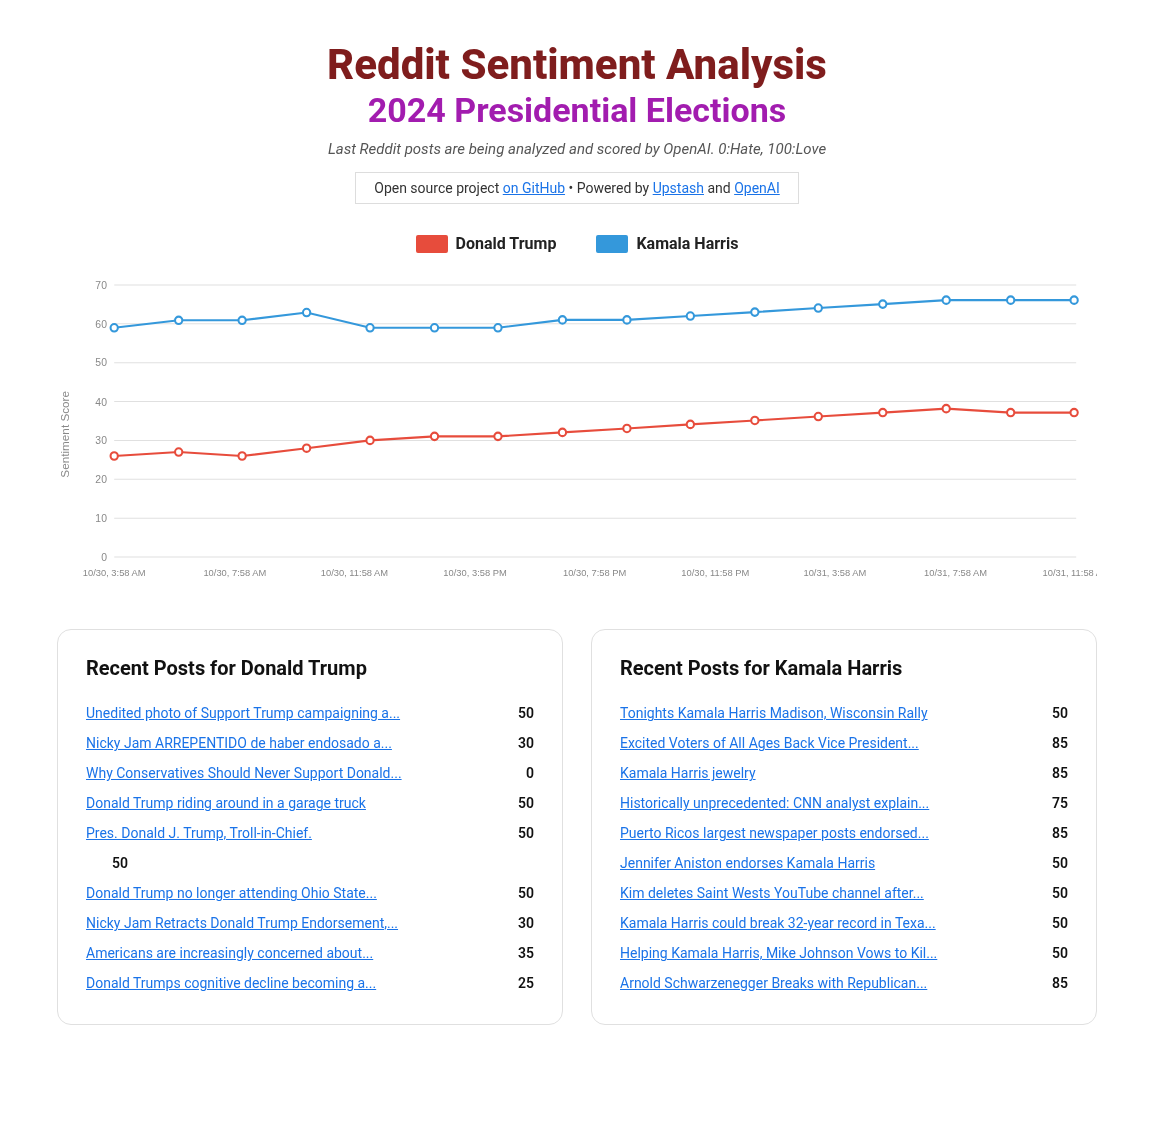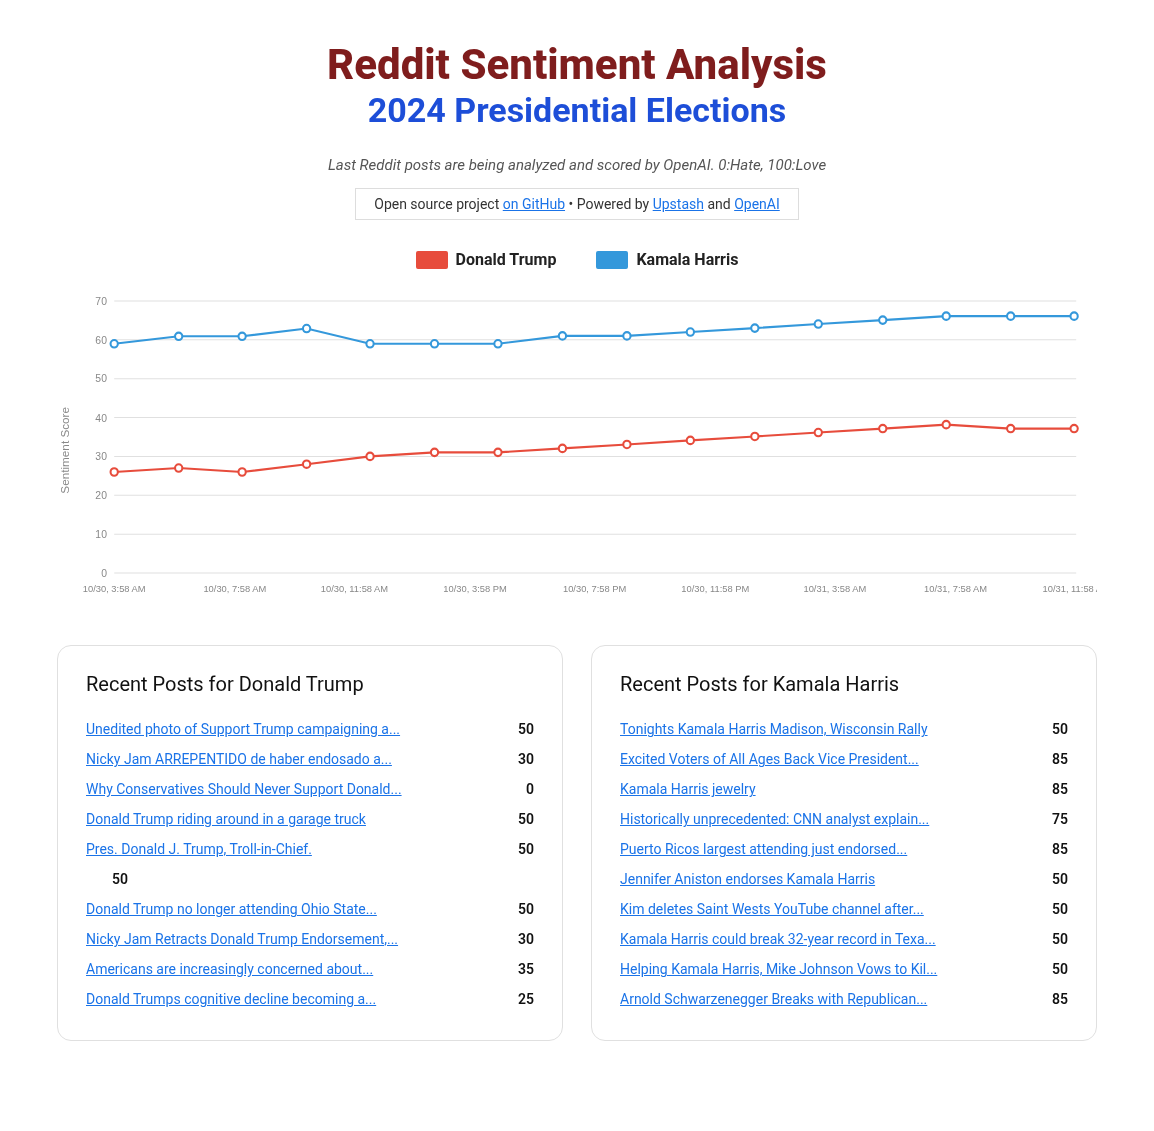--- a/index.html
+++ b/index.html
@@ -21,22 +21,22 @@
     }
     .header h1 {
       font-size: 42px;
       font-weight: 800;
       color: #7f1d1d;
       line-height: 1.2;
     }
     .header h2 {
       font-size: 34px;
       font-weight: 700;
-      color: #1d4ed8;
-      margin-bottom: 26px;
+      color: #a21caf;
+      margin-bottom: 10px;
     }
     .header .subtitle {
       font-size: 15px;
       color: #555;
       margin-bottom: 14px;
       font-style: italic;
     }
     .header .badge {
       display: inline-block;
       border: 1px solid #ddd;
@@ -87,21 +87,21 @@
       margin-top: 10px;
     }
     .posts-card {
       flex: 1;
       border: 1px solid #e0e0e0;
       border-radius: 14px;
       padding: 26px 28px;
     }
     .posts-card h3 {
       font-size: 20px;
-      font-weight: 400;
+      font-weight: 700;
       margin-bottom: 18px;
       color: #111;
     }
     .post-row {
       display: flex;
       align-items: center;
       justify-content: space-between;
       padding: 7px 0;
       font-size: 14px;
       border-bottom: none;
@@ -323,21 +323,21 @@
     </div>
           <div class="post-row">
       <a class="post-link" href="#">Kamala Harris jewelry</a>
       <span class="post-score">85</span>
     </div>
           <div class="post-row">
       <a class="post-link" href="#">Historically unprecedented: CNN analyst explain...</a>
       <span class="post-score">75</span>
     </div>
           <div class="post-row">
-      <a class="post-link" href="#">Puerto Ricos largest attending just endorsed...</a>
+      <a class="post-link" href="#">Puerto Ricos largest newspaper posts endorsed...</a>
       <span class="post-score">85</span>
     </div>
           <div class="post-row">
       <a class="post-link" href="#">Jennifer Aniston endorses Kamala Harris</a>
       <span class="post-score">50</span>
     </div>
           <div class="post-row">
       <a class="post-link" href="#">Kim deletes Saint Wests YouTube channel after...</a>
       <span class="post-score">50</span>
     </div>

